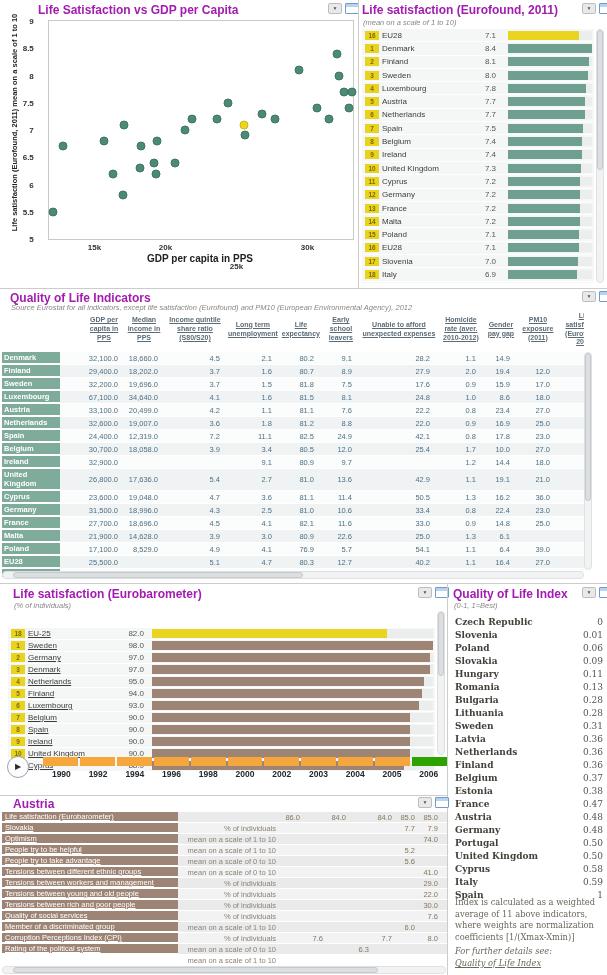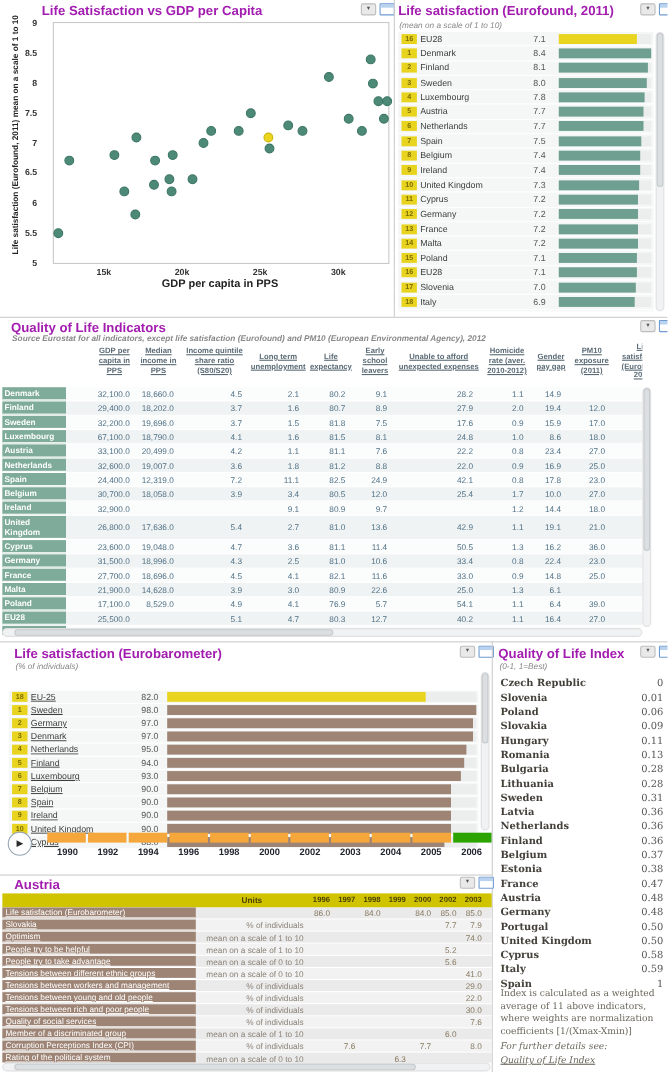--- a/index.html
+++ b/index.html
@@ -123,21 +123,21 @@
           <span class="y-tick" style="top: 37.5%;">7.5</span>
           <span class="y-tick" style="top: 50%;">7</span>
           <span class="y-tick" style="top: 62.5%;">6.5</span>
           <span class="y-tick" style="top: 75%;">6</span>
           <span class="y-tick" style="top: 87.5%;">5.5</span>
           <span class="y-tick" style="top: 100%;">5</span>
         </div>
       <div id="xticks">
           <span class="x-tick" style="left: 14.9533%;">15k</span>
           <span class="x-tick" style="left: 38.3178%;">20k</span>
-          <span class="x-tick" style="left: 61.6822%;">25k</span>
+          <span class="x-tick" style="left: 61.6822%; margin-top: 19px;">25k</span>
           <span class="x-tick" style="left: 85.0467%;">30k</span>
         </div>
     <div class="dot" style="left: 1.40187%; top: 87.5%;"></div>
         <div class="dot" style="left: 4.6729%; top: 57.5%;"></div>
         <div class="dot" title="Croatia" style="left: 18.2243%; top: 55%;"></div>
         <div class="dot" style="left: 21.028%; top: 70%;"></div>
         <div class="dot" style="left: 24.2991%; top: 80%;"></div>
         <div class="dot" title="Poland" style="left: 24.7664%; top: 47.5%;"></div>
         <div class="dot" style="left: 29.9065%; top: 67.5%;"></div>
         <div class="dot" title="Lithuania" style="left: 30.3738%; top: 57.5%;"></div>
@@ -349,21 +349,21 @@
           </span>
         </div>
       </div>
     <div class="sb-track" style="left:596px;top:29px;width:8px;height:254px;">
       <div class="sb-thumb" style="left:0;top:0;width:6px;height:140px;"></div>
     </div>
   </section>
 
   <section>
     <div class="panel-title" style="left:10px;top:291px;">Quality of Life Indicators</div>
-    <div class="subtitle" style="left:11px;top:303px;white-space:nowrap;font-weight:bold;">Source Eurostat for all indicators, except life satisfaction (Eurofound) and PM10 (European Environmental Agency), 2012</div>
+    <div class="subtitle" style="left:11px;top:303px;white-space:nowrap;">Source Eurostat for all indicators, except life satisfaction (Eurofound) and PM10 (European Environmental Agency), 2012</div>
     <div class="icons" style="left:582px;top:291px;">
       <span class="icon-dd">▼</span>
       <span class="icon-win"></span>
     </div>
 
     <div class="ind">
       <div class="ind-head">
         <div class="ind-hlabel"></div>
         <div class="ind-cells">
 
@@ -440,21 +440,21 @@
               <div class="ind-cell w8">15.9</div>
               <div class="ind-cell w9">17.0</div>
               <div class="ind-cell w10">8.0</div>
             </div>
           </div>
 
           <div class="ind-row">
             <div class="ind-label">Luxembourg</div>
             <div class="ind-cells">
               <div class="ind-cell w0">67,100.0</div>
-              <div class="ind-cell w1">18,790.0</div>
+              <div class="ind-cell w1">34,640.0</div>
               <div class="ind-cell w2">4.1</div>
               <div class="ind-cell w3">1.6</div>
               <div class="ind-cell w4">81.5</div>
               <div class="ind-cell w5">8.1</div>
               <div class="ind-cell w6">24.8</div>
               <div class="ind-cell w7">1.0</div>
               <div class="ind-cell w8">8.6</div>
               <div class="ind-cell w9">18.0</div>
               <div class="ind-cell w10">7.8</div>
             </div>
@@ -972,35 +972,20 @@
     <div class="qol-link">Quality of Life Index</div>
   </section>
 
   <section>
     <div class="panel-title" style="left:13px;top:797px;">Austria</div>
     <div class="icons" style="left:418px;top:797px;">
       <span class="icon-dd">▼</span>
       <span class="icon-win"></span>
     </div>
     <div class="at">
-      <div class="at-head">
-        <div class="at-hlabel"></div>
-        <div class="at-hunits">Units</div>
-        <div class="at-cells">
-
-        <div class="at-hyear">1996</div>
-            <div class="at-hyear">1997</div>
-            <div class="at-hyear">1998</div>
-            <div class="at-hyear">1999</div>
-            <div class="at-hyear">2000</div>
-            <div class="at-hyear">2002</div>
-            <div class="at-hyear">2003</div>
-            <div class="at-hyear">20</div>
-          </div>
-      </div>
       <div class="at-body">
 
           <div class="at-row">
             <div class="at-label">Life satisfaction (Eurobarometer)</div>
             <div class="at-units">% of individuals</div>
             <div class="at-cells">
               <div class="at-cell w0">86.0</div>
               <div class="at-cell w1"></div>
               <div class="at-cell w2">84.0</div>
               <div class="at-cell w3"></div>

